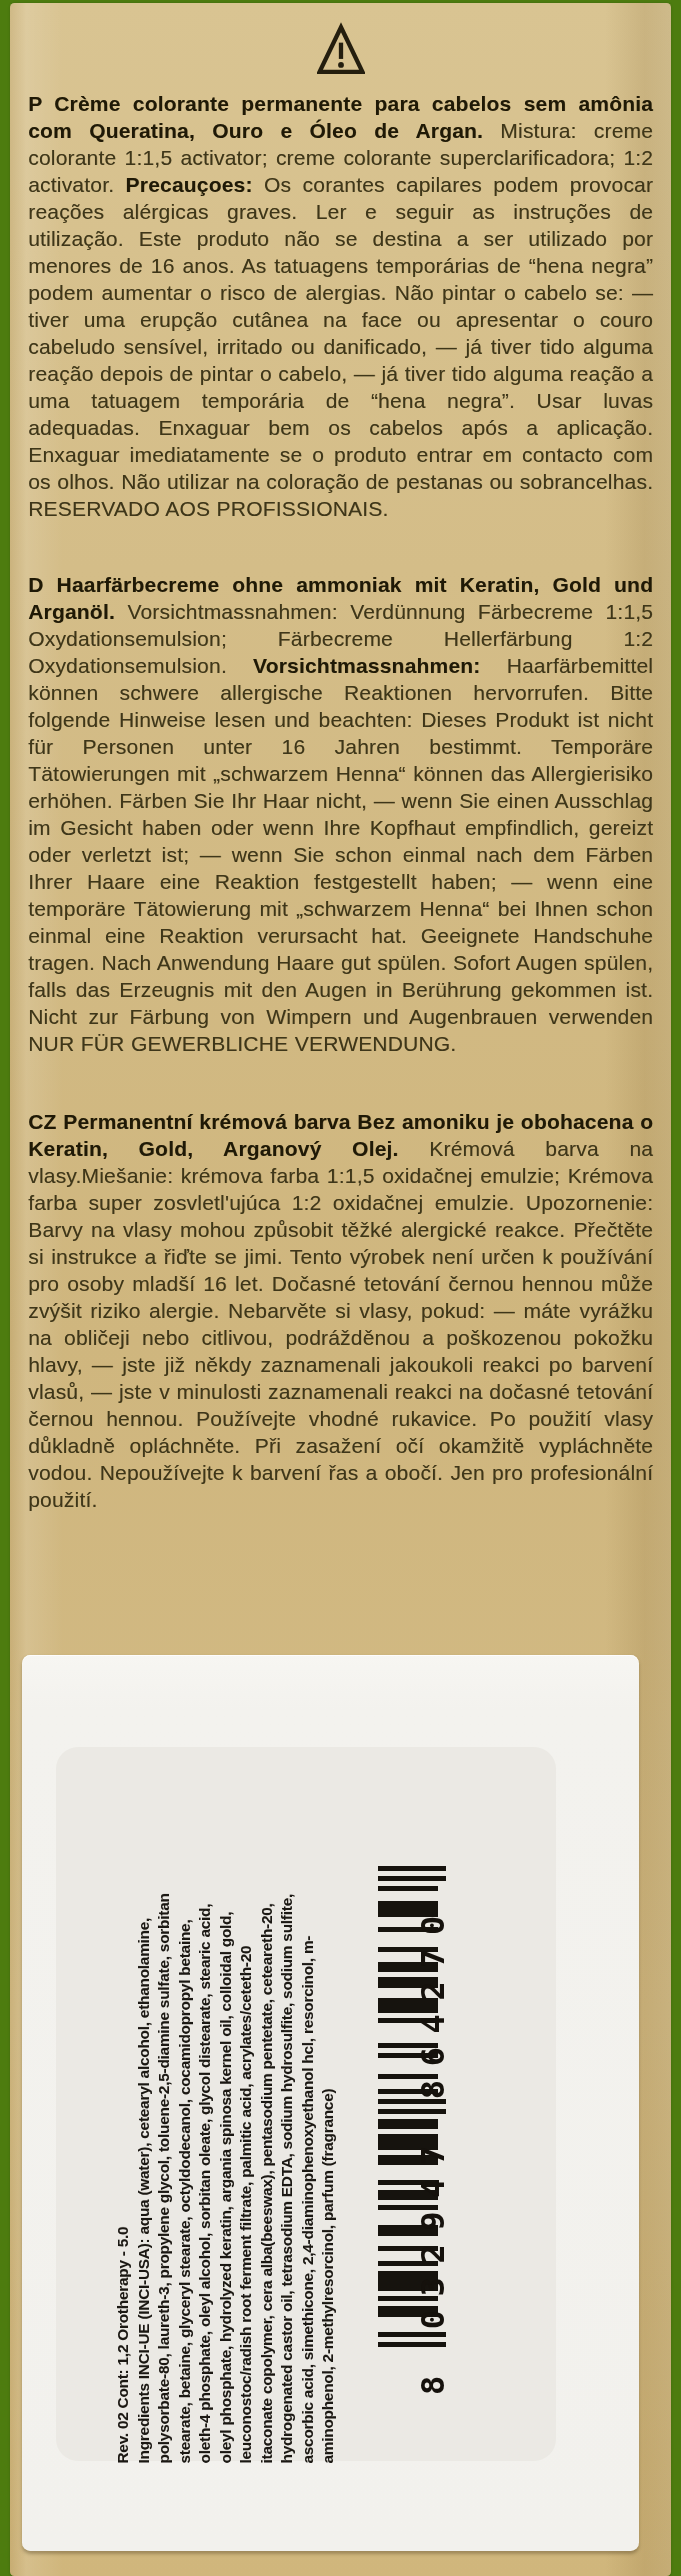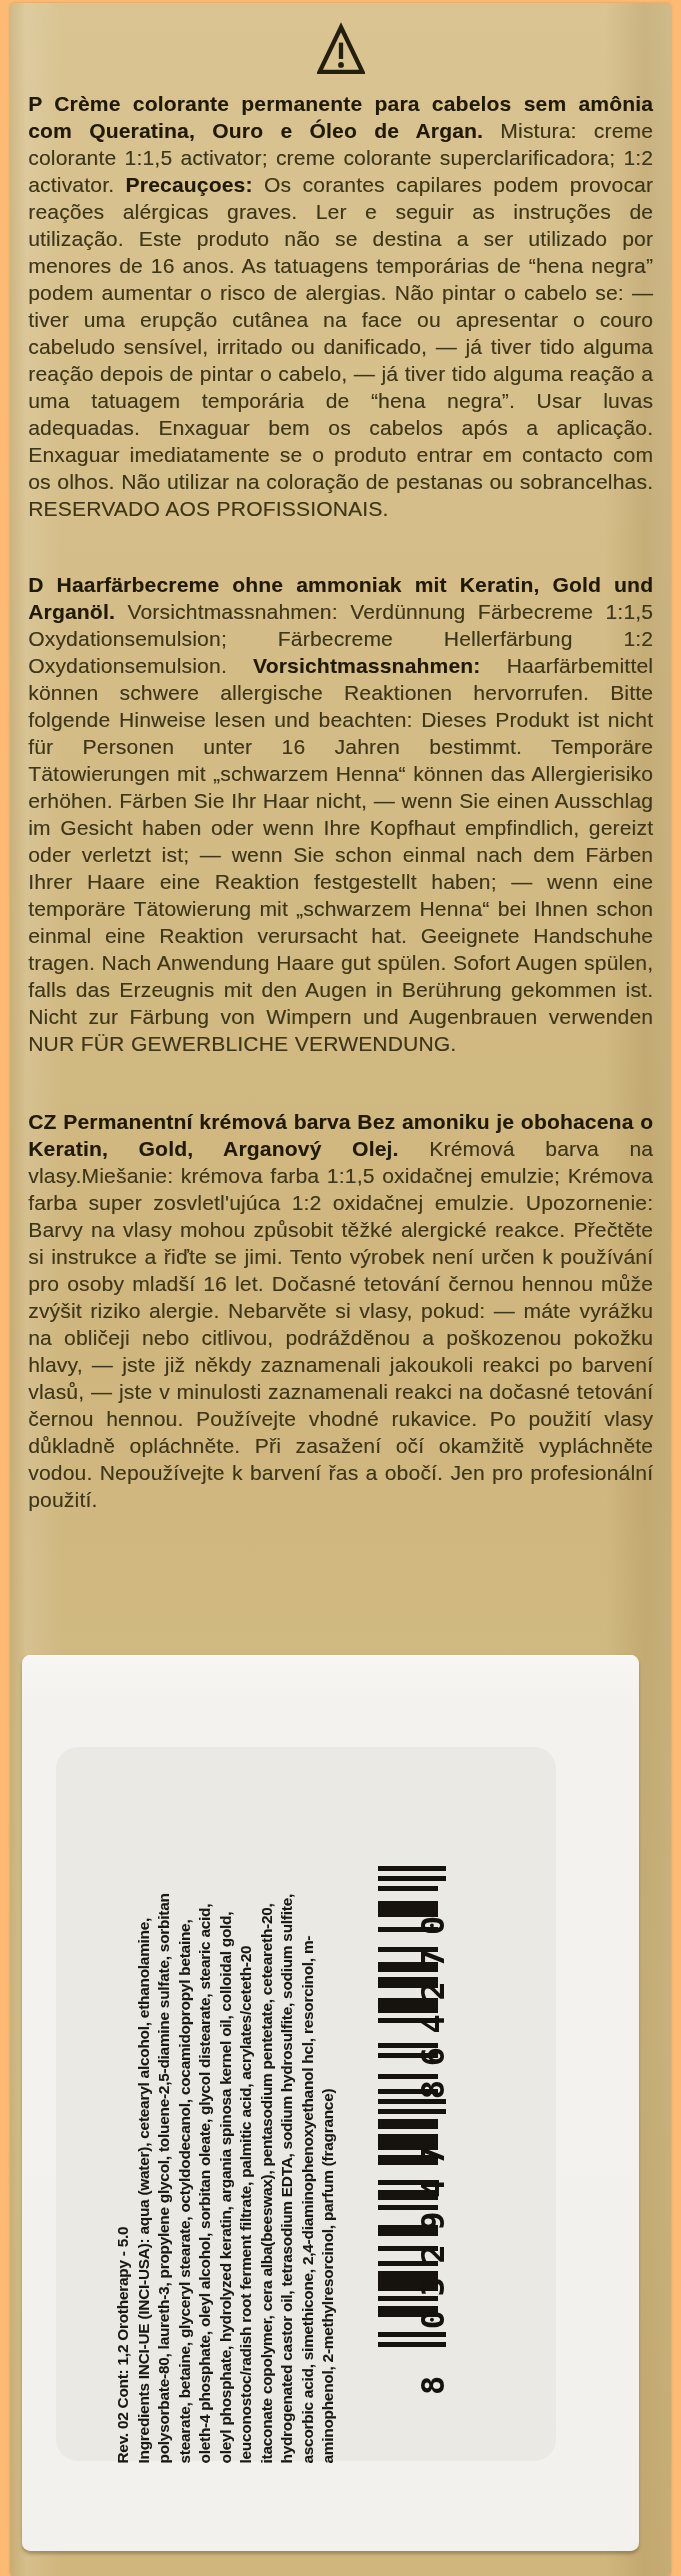--- a/index.html
+++ b/index.html
@@ -1,16 +1,16 @@
 <!DOCTYPE html>
 <html style="font-size:13.6px"><head>
 <meta charset="utf-8">
 <style>
   html,body{margin:0;padding:0;background:#ffffff;}
-  .stage{position:relative;width:682px;height:2576px;background:#fdba74;overflow:hidden;
+  .stage{position:relative;width:682px;height:2576px;background:#4d7c0f;overflow:hidden;
          font-family:"Liberation Sans",sans-serif;}
   
   .gold-panel{position:absolute;left:10.2px;top:3.4px;width:661px;height:2573px;border-radius:4.3px;
     background:
       linear-gradient(90deg, rgba(120,90,30,.10) 0%, rgba(255,255,255,.12) 2.5%, rgba(0,0,0,0) 8%,
                       rgba(0,0,0,0) 90%, rgba(110,80,25,.14) 96%, rgba(0,0,0,.05) 100%),
       linear-gradient(180deg,#d9c492 0%,#d4bd88 22%,#cfb67e 52%,#d3bb85 78%,#d0b67c 100%);
     box-shadow:0 0.9px 2.6px rgba(0,0,0,.2);}
   .warn{display:block;margin:19px auto 0;}
   .para{margin:0 18px;font-size:21px;line-height:27px;text-align:justify;color:#3e3619;

